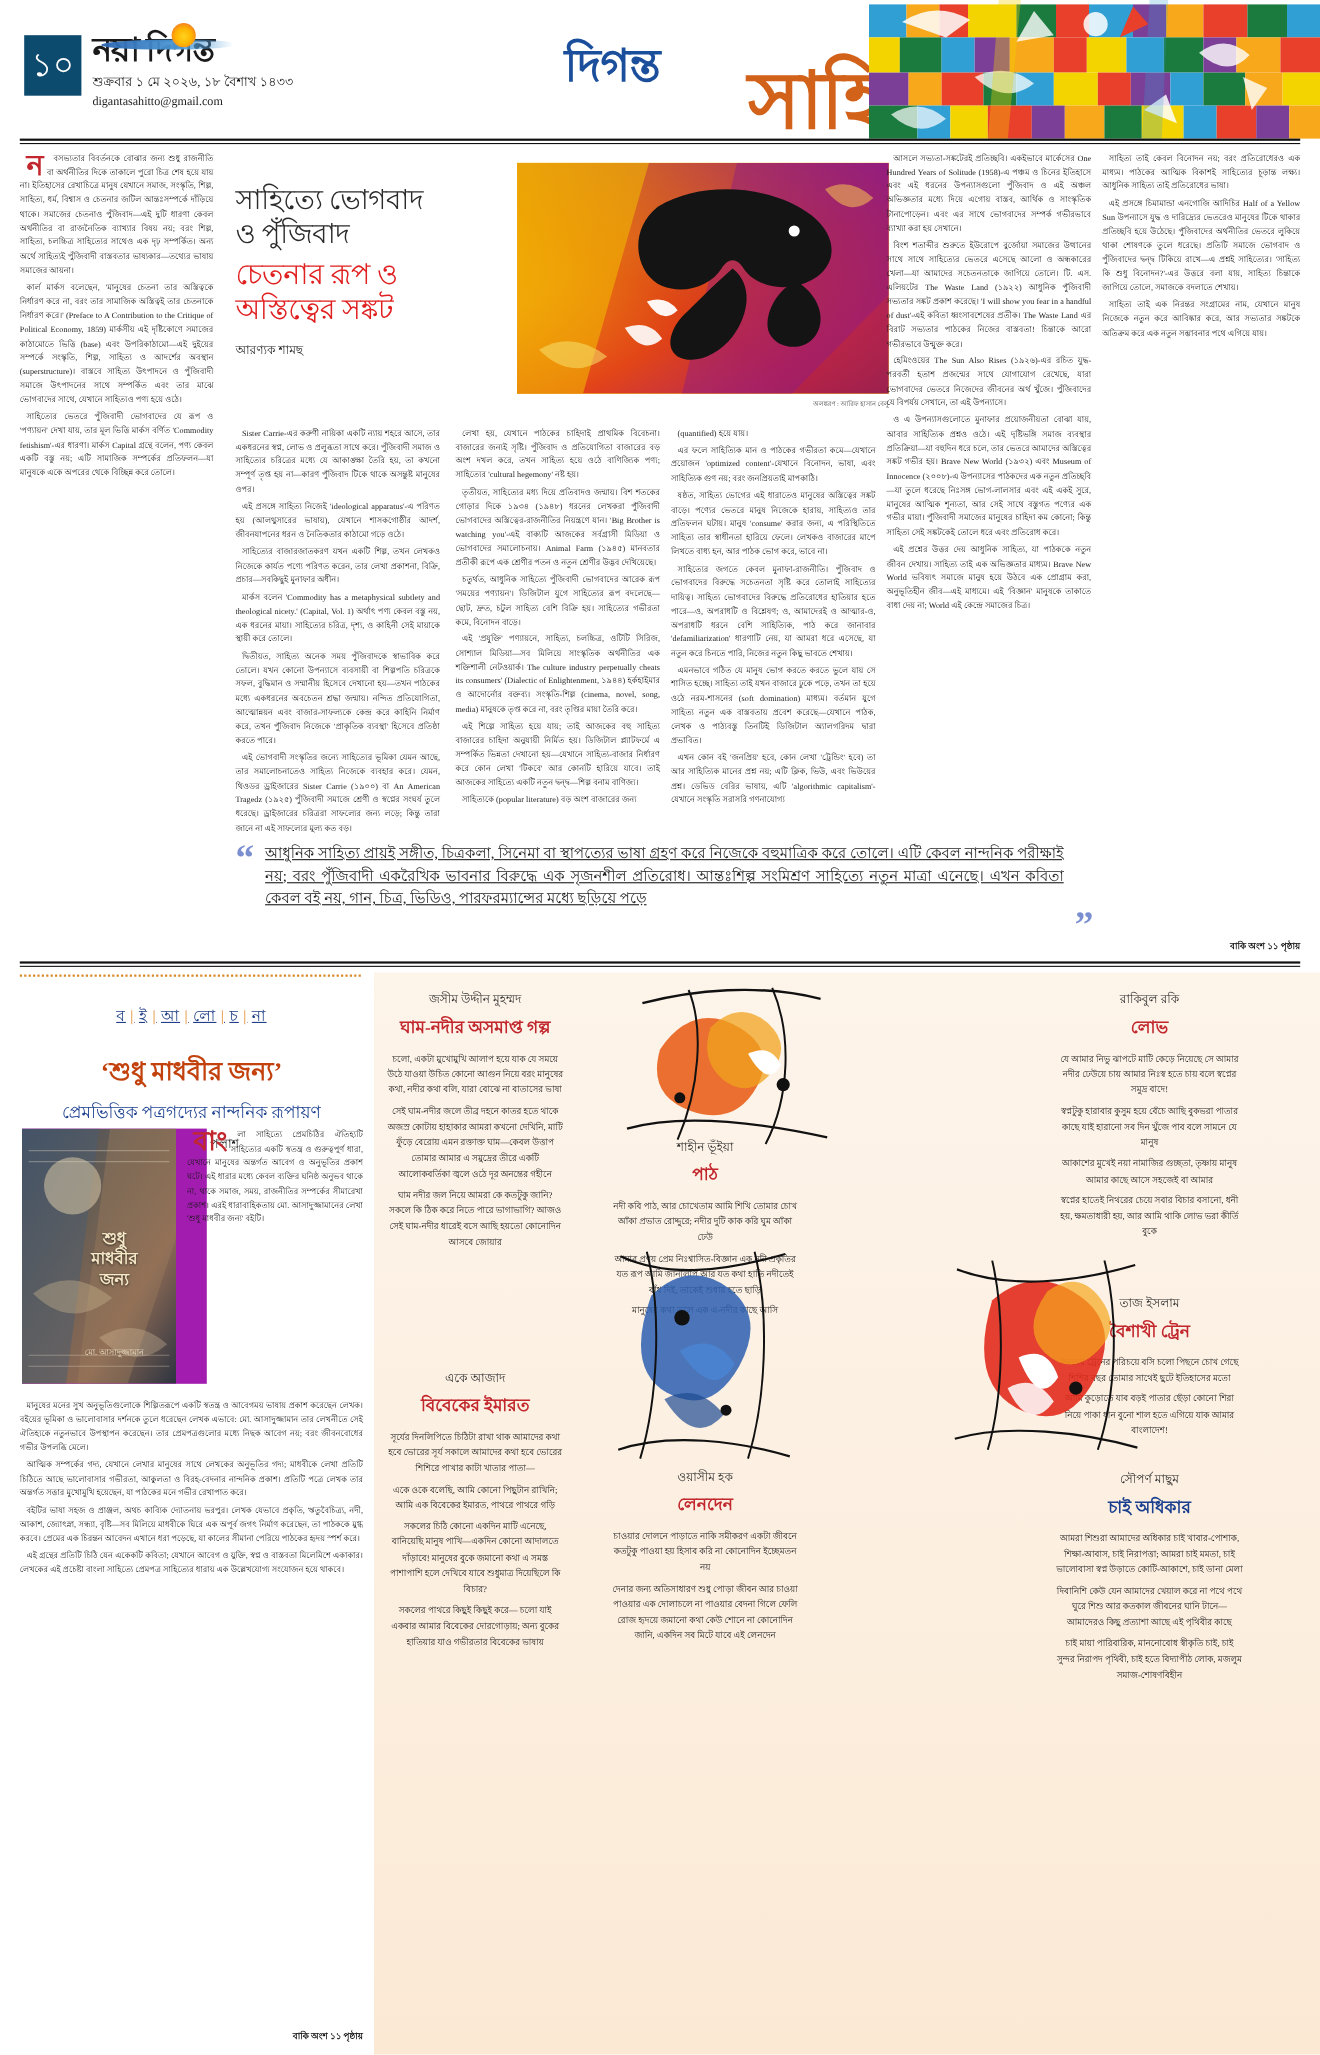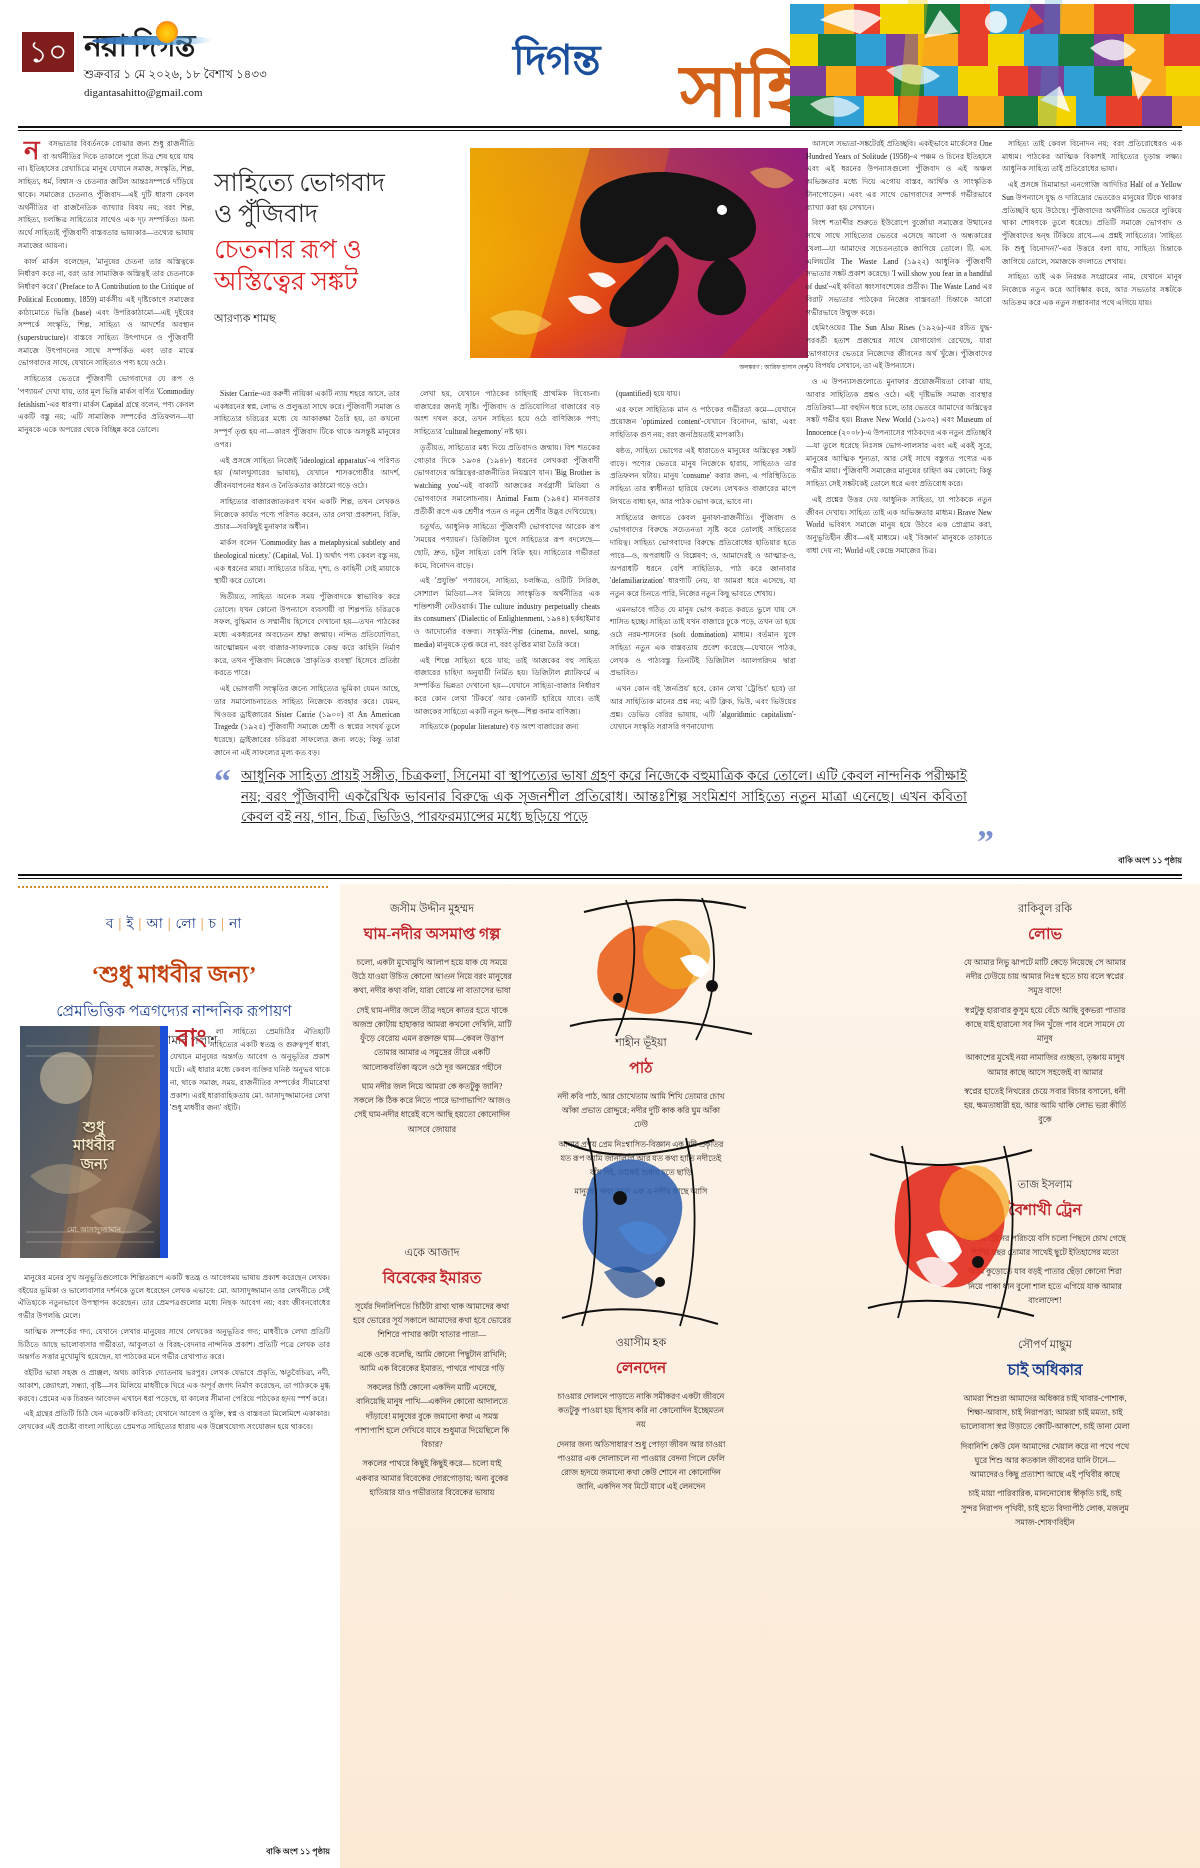--- a/index.html
+++ b/index.html
@@ -8,21 +8,21 @@
     background: #ffffff;
     font-family: "Liberation Serif", "DejaVu Serif", serif;
     overflow: hidden;
   }
   .page { position: relative; width: 1200px; height: 1868px; background:#fff; }
 
   
   .masthead { position: relative; height: 128px; width: 1200px; }
   .folio-box {
     position: absolute; left: 22px; top: 32px;
-    width: 52px; height: 40px; background: #7f1d1d;
+    width: 52px; height: 55px; background: #0c4a6e;
     display: flex; align-items: center; justify-content: center;
   }
   .folio-num { color: #fff; font-size: 30px; line-height: 1; font-family: "Liberation Serif", serif; }
   .brand-wrap { position: absolute; left: 84px; top: 30px; width: 230px; }
   .brand-logo {
     font-size: 30px; font-weight: bold; letter-spacing: -1px;
     color: #1a1a1a; line-height: 1.05; position: relative; display:inline-block;
   }
   .brand-sun {
     position: absolute; left: 72px; top: -9px; width: 22px; height: 22px;
@@ -105,29 +105,29 @@
   .bottom-area { position:absolute; left:0px; top:884px; width:1200px; height:984px; }
   .tint-panel {
     position:absolute; left:340px; top:0; width:860px; height:984px;
     background: linear-gradient(180deg,#fdf4ea 0%, #fcefe0 55%, #fbe9d4 100%);
   }
 
   .dotted-rule { position:absolute; left:18px; top:2px; width:310px; border-top:2px dotted #d98a2b; }
 
   
   .review { position:absolute; left:18px; top:28px; width:312px; text-align:center; }
-  .kicker { font-size:14px; color:#1f3f86; letter-spacing:1px; }
+  .kicker { font-size:14px; color:#1f3f86; letter-spacing:1px;text-decoration:underline; }
   .kicker .sep { color:#e08a2e; margin:0 4px; }
   .rv-title { font-size:23px; color:#c2410c; margin-top:20px; font-weight:bold; }
   .rv-sub { font-size:15.5px; color:#1b3f8f; margin-top:4px; }
   .rv-author { font-size:11.5px; color:#222; margin-top:7px; }
 
   .book-cover {
-    position:absolute; left:20px; top:142px; width:148px; height:232px;
-    overflow:hidden; background:#1d4ed8;
+    position:absolute; left:20px; top:142px; width:168px; height:232px;
+    overflow:hidden; background:#a21caf;
   }
   .bc-title { position:absolute; left:0; right:0; top:92px; text-align:center; color:#f5e9c8; font-size:15px; line-height:1.22; font-weight:bold; text-shadow:0 1px 2px rgba(0,0,0,.7);}
   .bc-auth { position:absolute; left:0; right:0; bottom:22px; text-align:center; color:#e8dcc0; font-size:7.5px; }
 
   .rv-body { position:absolute; left:170px; top:142px; width:160px; }
   .rv-body2 { position:absolute; left:18px; top:388px; width:312px; }
   .rv-dropcap::first-letter{
     float:left; font-size:24px; line-height:.85; padding:2px 3px 0 0; color:#c1272d; font-weight:bold;
   }
   .rv-contd { position:absolute; left:18px; width:312px; bottom:10px; text-align:right; font-size:8px; font-weight:bold; color:#111;}

